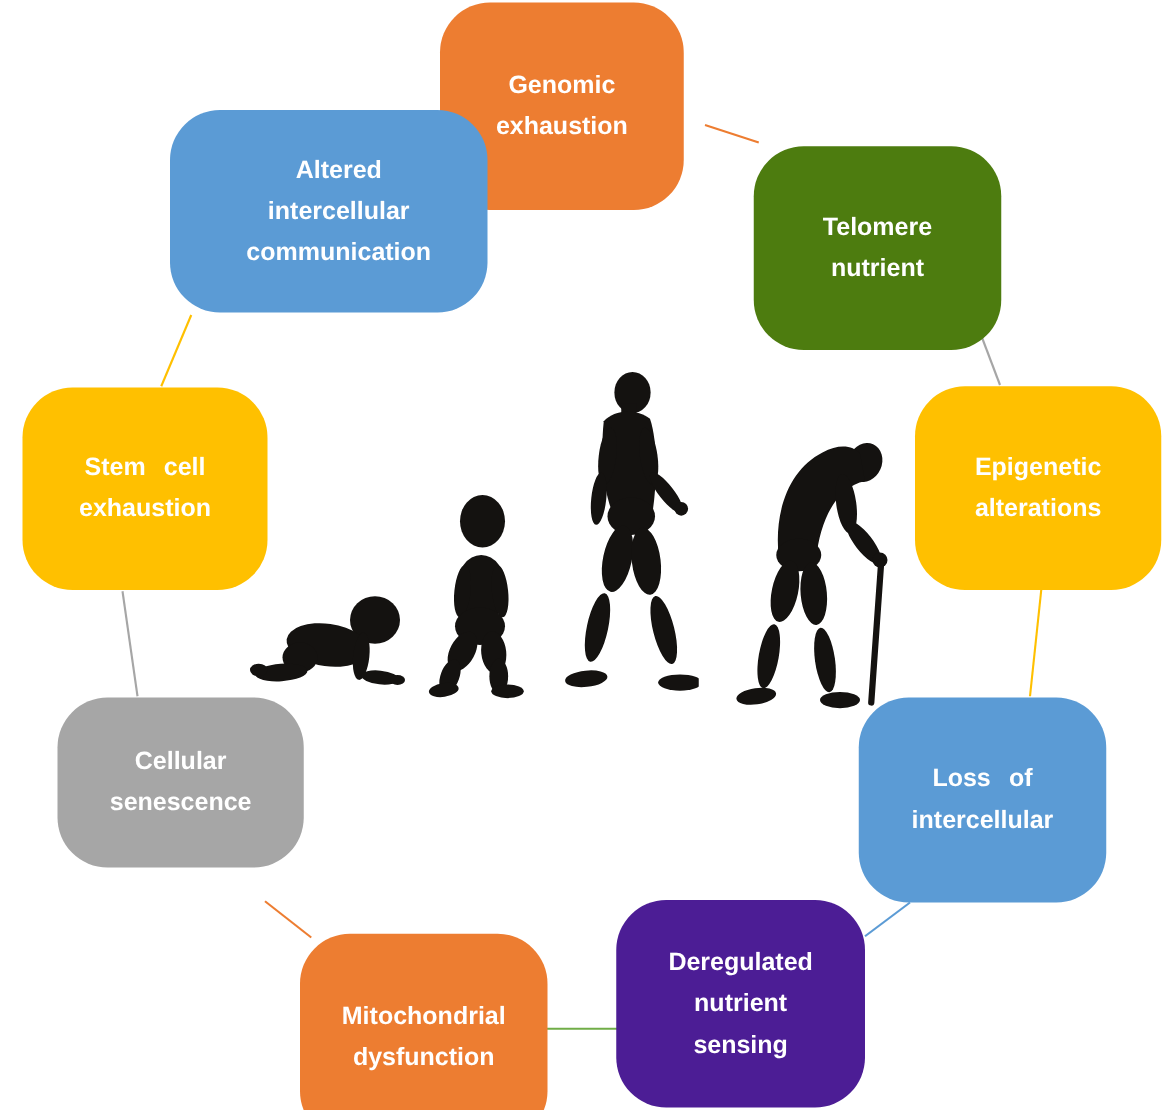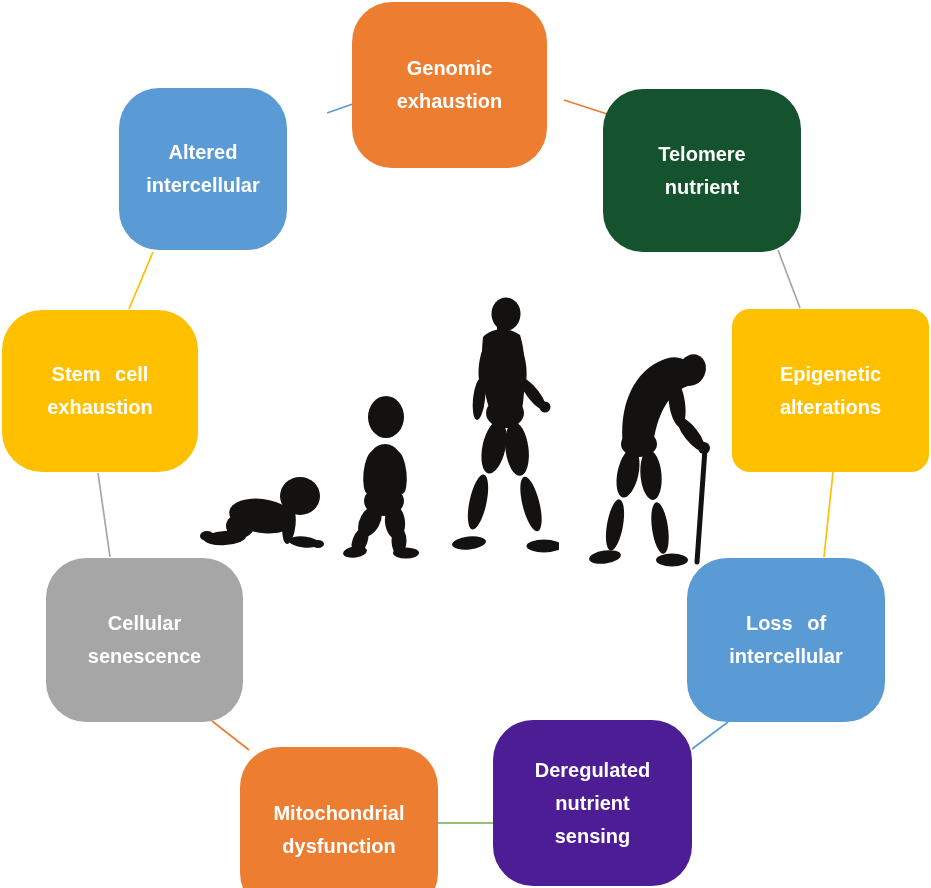--- a/index.html
+++ b/index.html
@@ -33,27 +33,27 @@
     justify-content:center; align-items:center;
     color:#ffffff;
     font-weight:700;
     font-size:20px;
     text-align:center;
   }
   .node .ln{ display:block; line-height:33px; white-space:nowrap; }
   .ws-wide{ word-spacing:0.45em; }
   .n0{ left:352px; top:2px;   width:195px; height:166px;justify-content:center; }
   .n1{ left:603px; top:89px;  width:198px; height:163px; }
-  .n2{ left:732px; top:309px; width:197px; height:163px;border-radius:18px; }
+  .n2{ left:732px; top:309px; width:197px; height:163px; }
   .n3{ left:687px; top:558px; width:198px; height:164px; }
   .n4{ left:493px; top:720px; width:199px; height:166px; }
   .n5{ left:240px; top:721px; width:198px; height:166px; }
-  .n6{ left:46px;  top:558px; width:197px; height:164px; }
-  .n7{ left:2px;   top:310px; width:196px; height:162px; }
-  .n8{ left:119px; top:88px;  width:168px; height:162px; }
+  .n6{ left:46px;  top:558px; width:197px; height:136px; }
+  .n7{ left:18px;   top:310px; width:196px; height:162px; }
+  .n8{ left:136px; top:88px;  width:238px; height:162px;padding-left:16px; }
 </style>
 </head>
 <body>
 
 <div class="stage">
 
   <svg class="connectors" width="931" height="888" viewBox="0 0 931 888" aria-hidden="true">
     <line x1="564" y1="100" x2="607" y2="114" stroke="#ED7D31"></line>
     <line x1="778" y1="250" x2="800" y2="308" stroke="#A6A6A6"></line>
     <line x1="833" y1="472" x2="824" y2="557" stroke="#FFC000"></line>
@@ -130,21 +130,21 @@
       <ellipse cx="92" cy="197" rx="8" ry="26" transform="rotate(-8 92 197)"></ellipse>
       <ellipse cx="104" cy="229" rx="16" ry="6.5"></ellipse>
     </g>
   </svg>
 
   <div class="node n0" style="background-color: rgb(237, 125, 49);">
     <span class="ln">Genomic</span>
     <span class="ln">exhaustion</span>
   </div>
 
-  <div class="node n1" style="background-color: #14532d;">
+  <div class="node n1" style="background-color: #4d7c0f; margin-top: 28px;">
     <span class="ln">Telomere</span>
     <span class="ln">nutrient</span>
   </div>
 
   <div class="node n2" style="background-color: rgb(255, 192, 0);">
     <span class="ln">Epigenetic</span>
     <span class="ln">alterations</span>
   </div>
 
   <div class="node n3" style="background-color: rgb(91, 155, 213);">
@@ -169,15 +169,16 @@
   </div>
 
   <div class="node n7" style="background-color: rgb(255, 192, 0);">
     <span class="ln ws-wide">Stem cell</span>
     <span class="ln">exhaustion</span>
   </div>
 
   <div class="node n8" style="background-color: rgb(91, 155, 213);">
     <span class="ln">Altered</span>
     <span class="ln">intercellular</span>
+    <span class="ln">communication</span>
   </div>
 
 </div>
 
 </body></html>

